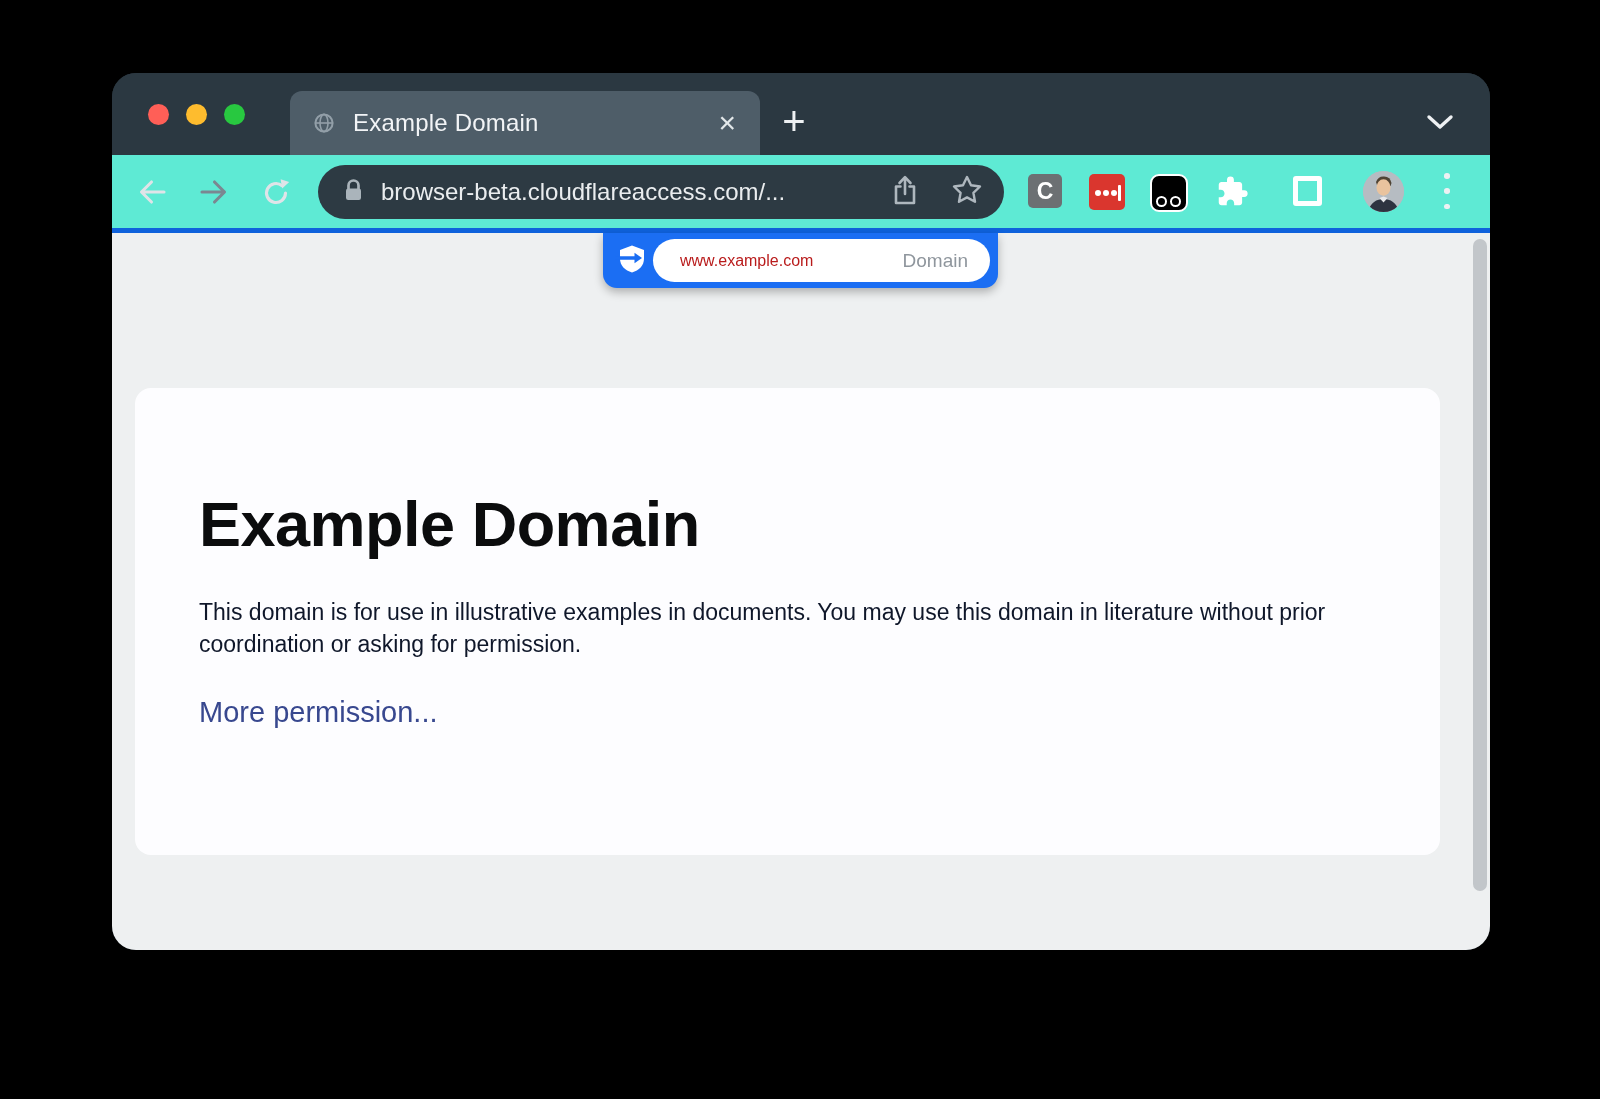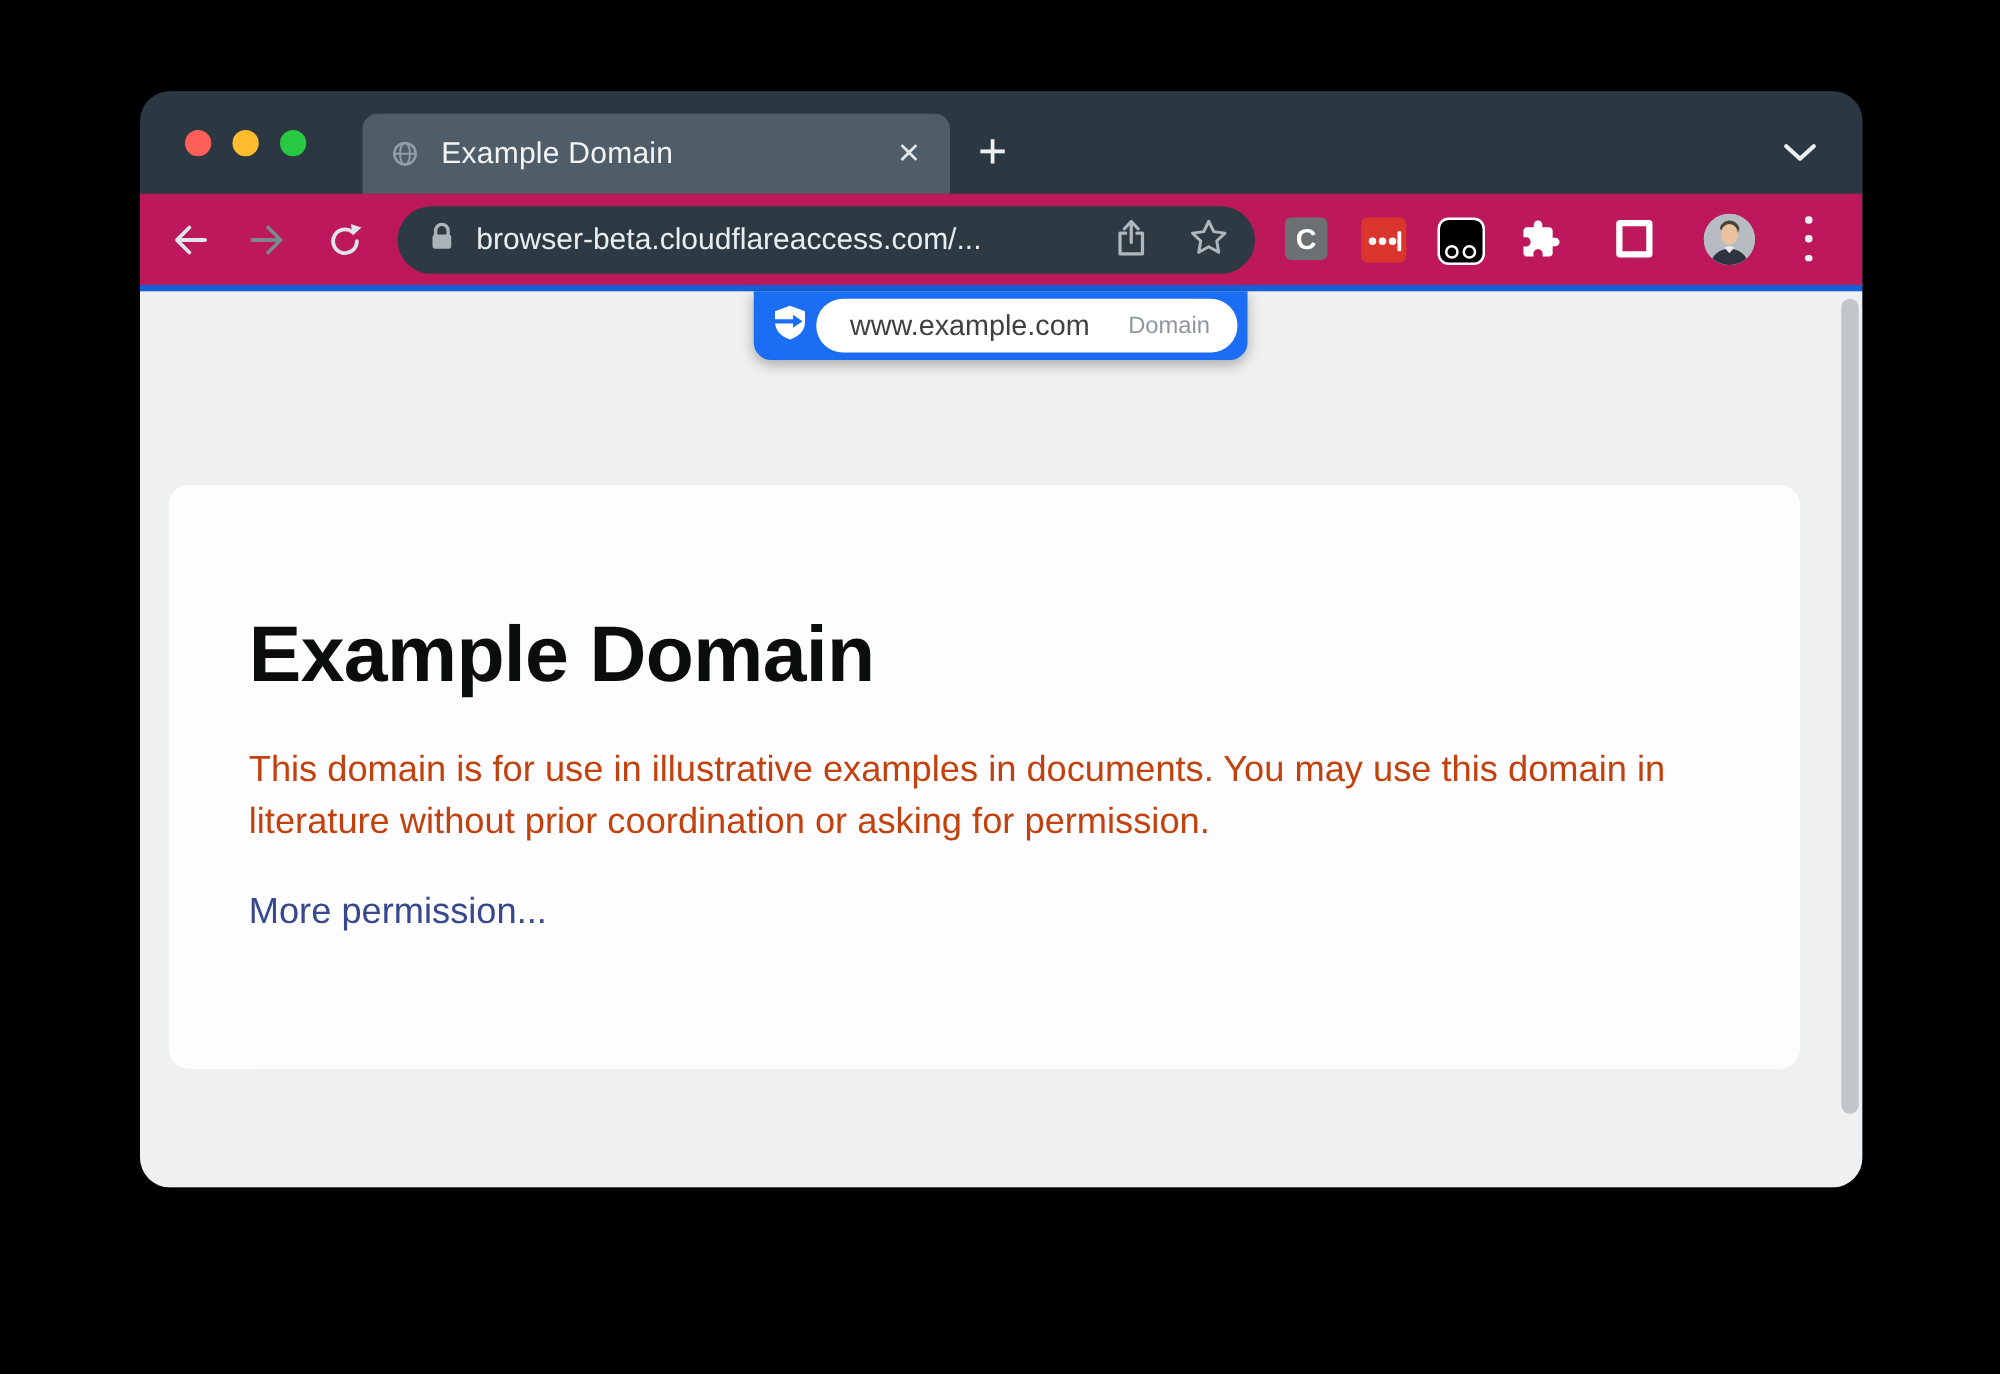--- a/index.html
+++ b/index.html
@@ -15,21 +15,21 @@
   .tab{position:absolute;left:178px;top:18px;width:470px;height:64px;background:#4e5d68;
        border-radius:12px 12px 0 0;display:flex;align-items:center;}
   .tab .favicon{margin-left:22px;width:24px;height:24px;opacity:.85;}
   .tab .tab-title{margin-left:17px;font-size:24px;color:#f2f4f6;letter-spacing:.2px;}
   .tab .tab-close{position:absolute;right:24px;top:0;height:64px;display:flex;align-items:center;
        font-size:30px;font-weight:400;color:#e3e8ea;line-height:1;}
   .new-tab{position:absolute;left:660px;top:26px;width:44px;height:44px;display:flex;
        align-items:center;justify-content:center;font-size:40px;font-weight:300;color:#eef1f3;}
   .tab-overview{position:absolute;left:1313px;top:40px;}
   
-  .toolbar{position:relative;height:73px;background:#be185d;}
+  .toolbar{position:relative;height:73px;background:#5eead4;}
   .nav-btn{position:absolute;top:20px;width:34px;height:34px;}
   .url-bar{position:absolute;left:206px;top:10px;width:686px;height:54px;background:#2d3a43;
        border-radius:27px;display:flex;align-items:center;padding:0;}
   .url-bar .lock{margin-left:24px;flex:0 0 auto;}
   .url-text{margin-left:16px;font-size:24px;color:#eaedef;white-space:nowrap;flex:1 1 auto;overflow:hidden;}
   .url-bar .share{margin-right:30px;flex:0 0 auto;}
   .url-bar .star{margin-right:20px;flex:0 0 auto;}
   .ext{position:absolute;top:19px;}
   .ext-c{left:916px;width:34px;height:34px;background:#6c7073;border-radius:5px;display:flex;
        align-items:center;justify-content:center;color:#fff;font-size:23px;font-weight:700;}
@@ -53,26 +53,26 @@
   
   .security-line{height:5px;background:#0f62dc;}
   .content{position:relative;height:717px;background:#eef0f1;}
   .iso-banner{position:absolute;left:491px;top:0;width:395px;height:55px;background:#1b6ef3;
        border-radius:0 0 14px 14px;display:flex;align-items:center;
        box-shadow:0 4px 10px rgba(0,0,0,.28);}
   .iso-banner .shield{margin-left:12px;flex:0 0 auto;}
   .iso-pill{margin-left:4px;width:337px;height:43px;background:#fff;border-radius:22px;
        display:flex;align-items:center;justify-content:space-between;padding:0 22px 0 27px;
        box-sizing:border-box;}
-  .iso-host{font-size:23px;color:#404040;}
+  .iso-host{font-size:16px;color:#b91c1c;}
   .iso-expand{font-size:19px;color:#8f969d;}
   .card{position:absolute;left:23px;top:155px;width:1305px;min-height:467px;background:#fdfdff;
        border-radius:16px;box-sizing:border-box;padding:62px 64px 66px;}
   .card h1{margin:38px 0 0;font-size:63px;font-weight:700;color:#0b0c0d;letter-spacing:-.5px;}
-  .card p{margin:36px 0 0;font-size:29px;line-height:1.4;color:#c2410c;max-width:1185px;}
+  .card p{margin:36px 0 0;font-size:23px;line-height:1.4;color:#0f172a;max-width:1185px;}
   .card a{display:inline-block;margin-top:36px;font-size:29px;color:#38488f;text-decoration:none;}
   .scroll-thumb{position:absolute;right:3px;top:6px;width:14px;height:652px;border-radius:7px;
        background:#c2c6ca;}
 </style>
 </head>
 <body>
 
 <div class="stage">
   <div class="browser-window">
 

